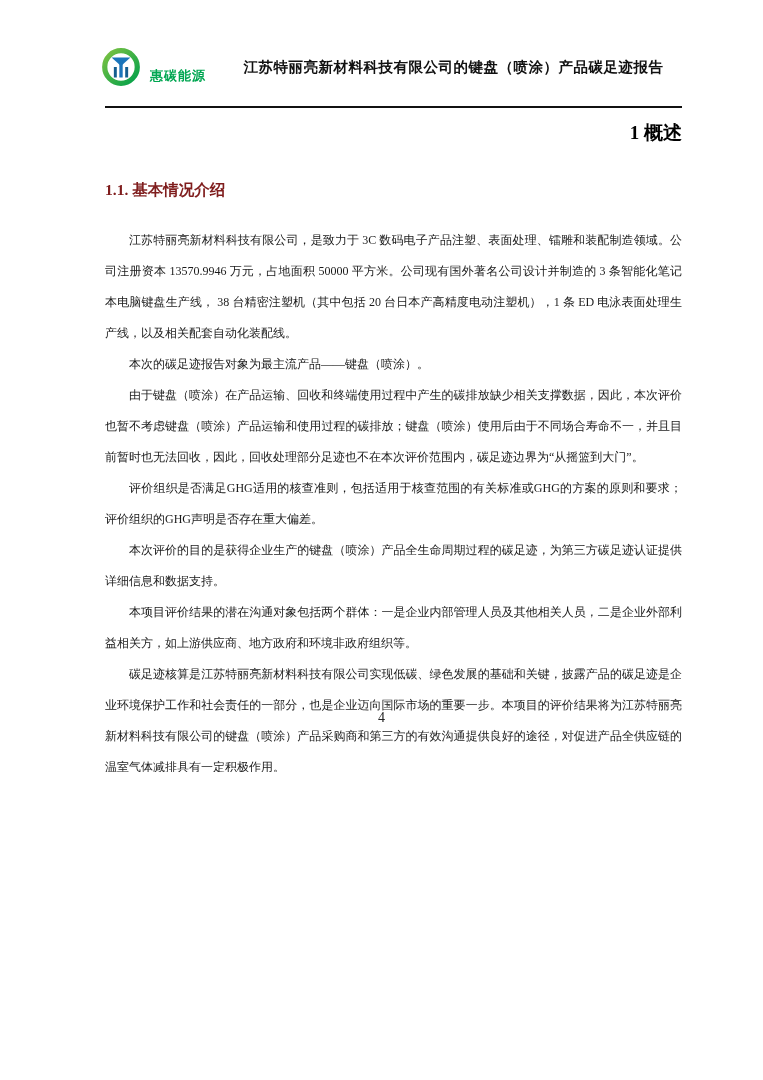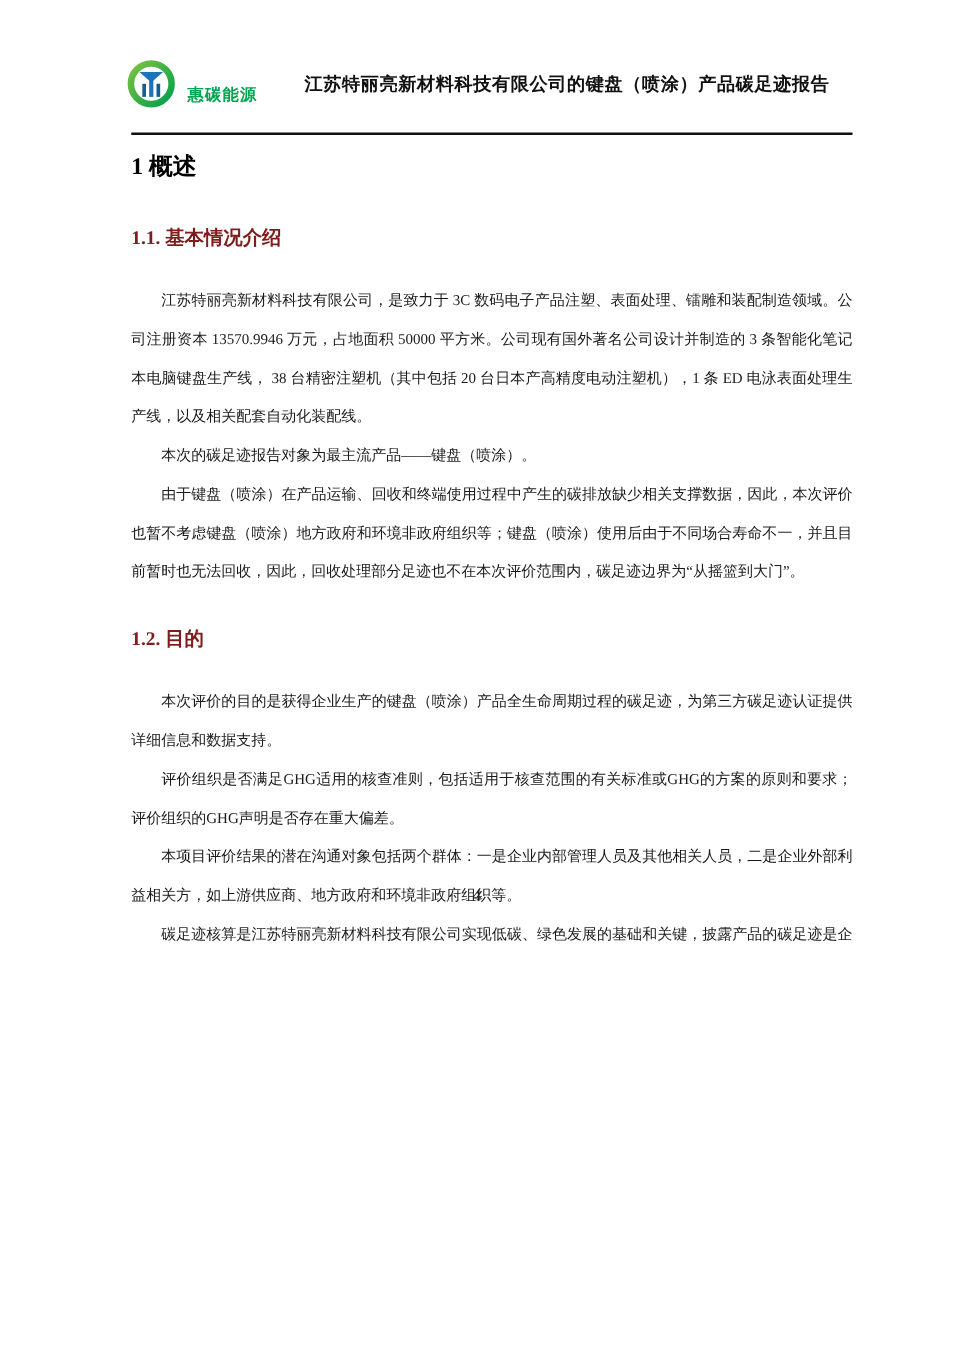--- a/index.html
+++ b/index.html
@@ -59,21 +59,21 @@
   
   .content {
     position: absolute;
     top: 112px;
     left: 105px;
     width: 577px;
   }
   .chapter-title {
     font-size: 19px;
     font-weight: bold;
-    text-align: left;
+    text-align: right;
     margin: 8px 0 34px 0;
     color: #000;
   }
   .section-title {
     font-size: 15.5px;
     font-weight: bold;
     margin: 28px 0 24px 0;
     color: #7f1d1d;
   }
   .subsection-title {
@@ -129,25 +129,24 @@
   </header>
 
   <hr class="header-rule">
 
   <main class="content">
     <h1 class="chapter-title">1 概述</h1>
 
     <h2 class="section-title">1.1.  基本情况介绍</h2>
     <p>江苏特丽亮新材料科技有限公司，是致力于 3C 数码电子产品注塑、表面处理、镭雕和装配制造领域。公司注册资本 13570.9946 万元，占地面积 50000 平方米。公司现有国外著名公司设计并制造的 3 条智能化笔记本电脑键盘生产线，  38 台精密注塑机（其中包括 20 台日本产高精度电动注塑机），1 条 ED 电泳表面处理生产线，以及相关配套自动化装配线。</p>
     <p>本次的碳足迹报告对象为最主流产品——键盘（喷涂）。</p>
-    <p>由于键盘（喷涂）在产品运输、回收和终端使用过程中产生的碳排放缺少相关支撑数据，因此，本次评价也暂不考虑键盘（喷涂）地方政府和环境非政府组织等；键盘（喷涂）使用后由于不同场合寿命不一，并且目前暂时也无法回收，因此，回收处理部分足迹也不在本次评价范围内，碳足迹边界为“从摇篮到大门”。</p>
+    <p>由于键盘（喷涂）在产品运输、回收和终端使用过程中产生的碳排放缺少相关支撑数据，因此，本次评价也暂不考虑键盘（喷涂）产品运输和使用过程的碳排放；键盘（喷涂）使用后由于不同场合寿命不一，并且目前暂时也无法回收，因此，回收处理部分足迹也不在本次评价范围内，碳足迹边界为“从摇篮到大门”。</p>
 
-    <h2 class="section-title">1.2.  目的</h2>
+    <p>评价组织是否满足GHG适用的核查准则，包括适用于核查范围的有关标准或GHG的方案的原则和要求；评价组织的GHG声明是否存在重大偏差。</p>
     <p>本次评价的目的是获得企业生产的键盘（喷涂）产品全生命周期过程的碳足迹，为第三方碳足迹认证提供详细信息和数据支持。</p>
-    <p>评价组织是否满足GHG适用的核查准则，包括适用于核查范围的有关标准或GHG的方案的原则和要求；评价组织的GHG声明是否存在重大偏差。</p>
     <p>本项目评价结果的潜在沟通对象包括两个群体：一是企业内部管理人员及其他相关人员，二是企业外部利益相关方，如上游供应商、地方政府和环境非政府组织等。</p>
     <p>碳足迹核算是江苏特丽亮新材料科技有限公司实现低碳、绿色发展的基础和关键，披露产品的碳足迹是企业环境保护工作和社会责任的一部分，也是企业迈向国际市场的重要一步。本项目的评价结果将为江苏特丽亮新材料科技有限公司的键盘（喷涂）产品采购商和第三方的有效沟通提供良好的途径，对促进产品全供应链的温室气体减排具有一定积极作用。</p>
 
     <h2 class="section-title sec-13">1.3.  范围</h2>
     <h3 class="subsection-title">1.3.1  功能单位</h3>
   </main>
 
   <footer class="page-footer">
     <span class="page-number">4</span>
   </footer>

